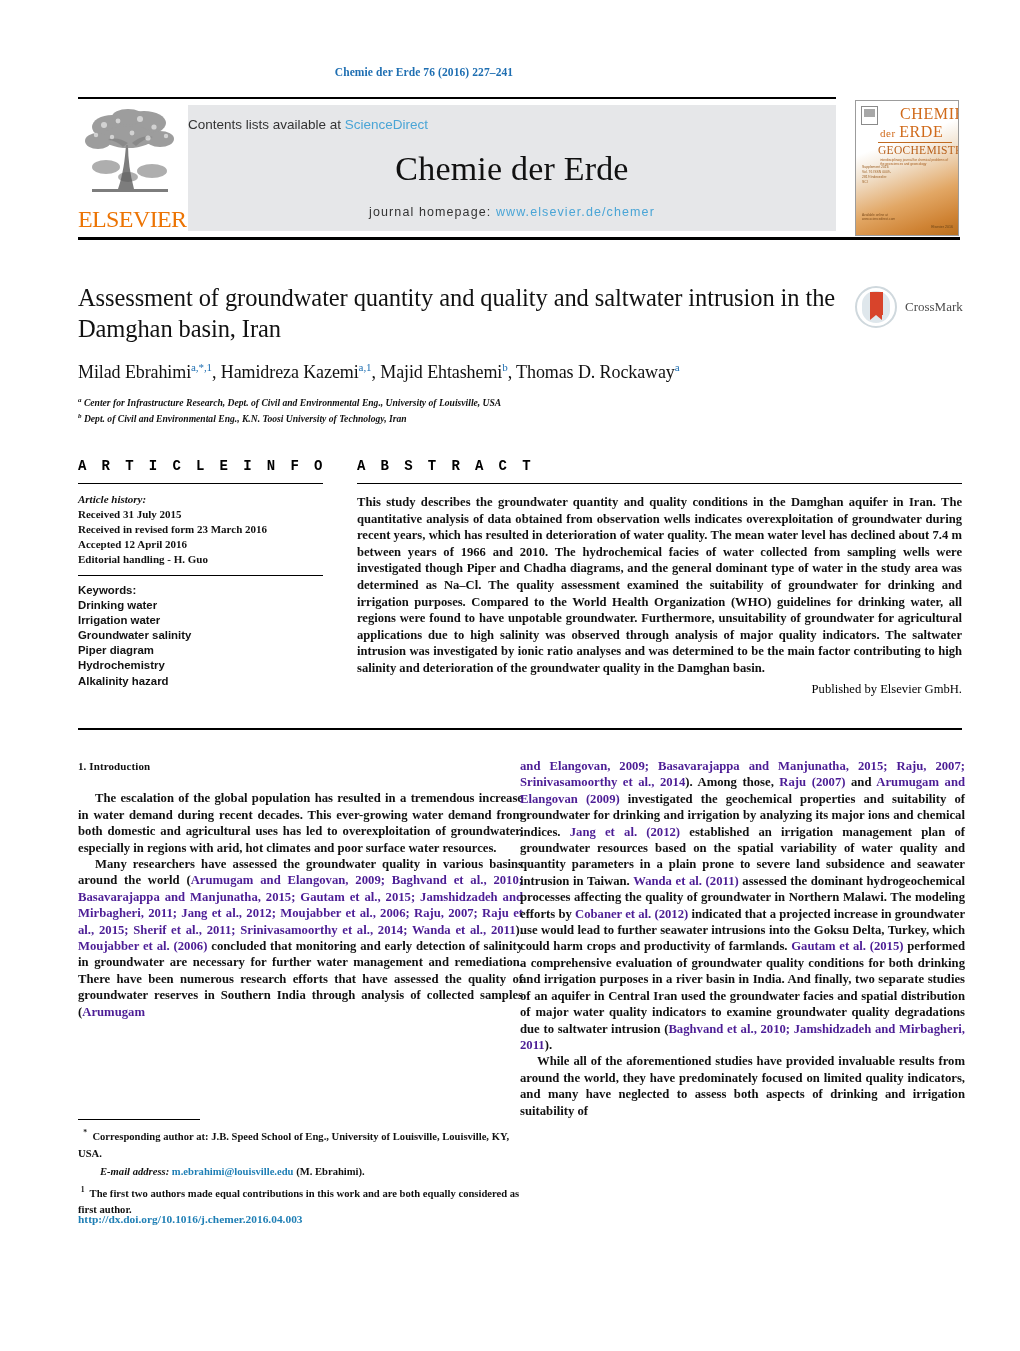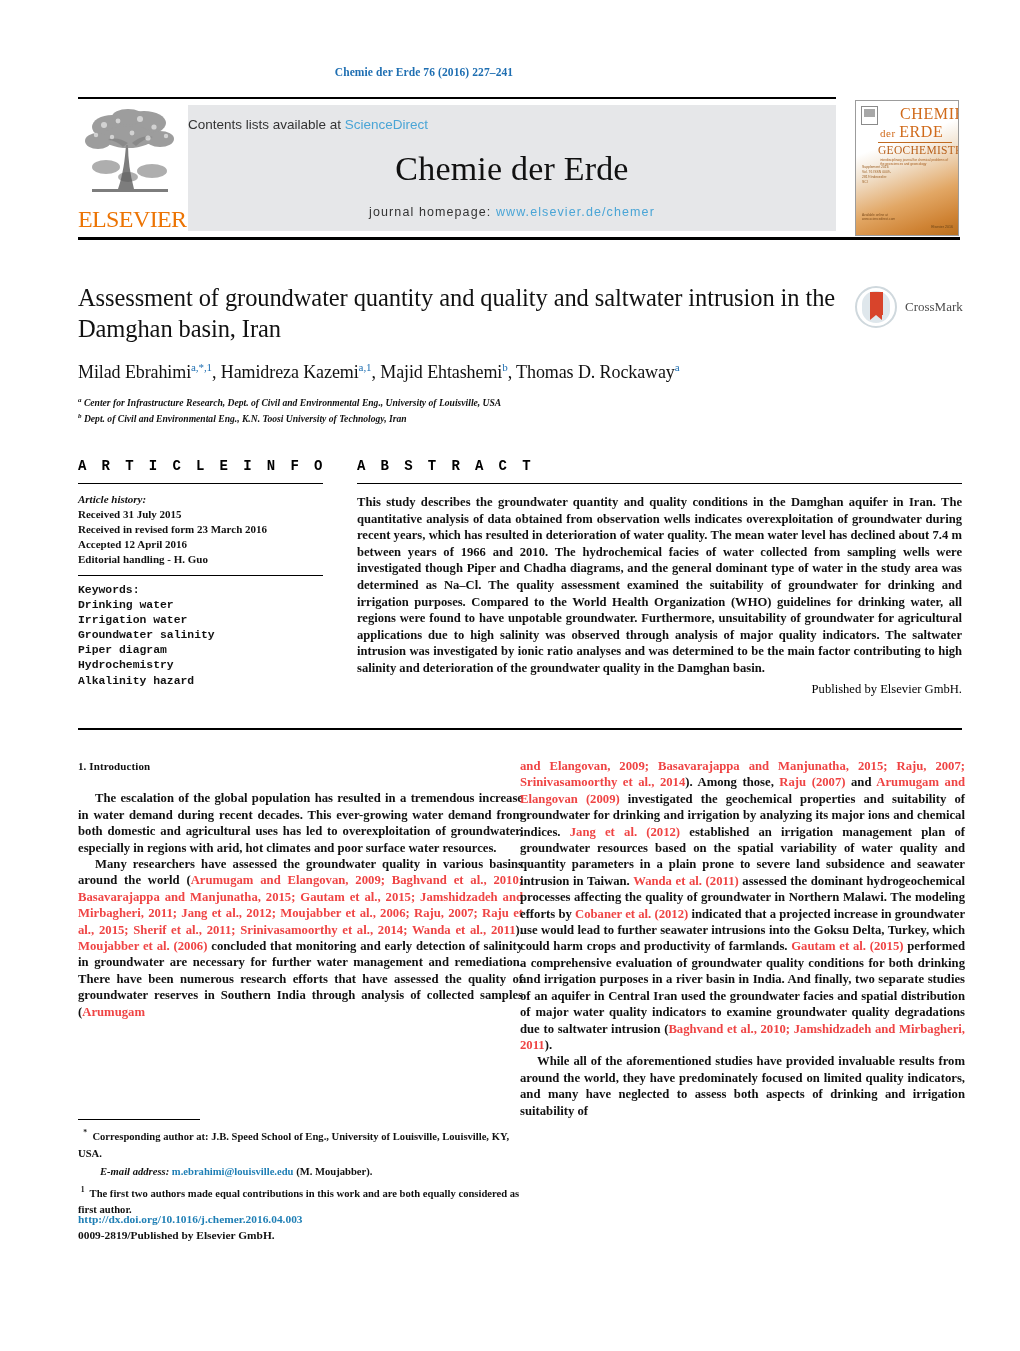--- a/index.html
+++ b/index.html
@@ -337,21 +337,21 @@
     font-weight: bold;
     color: #111;
   }
   .info-col .ital {
     font-style: italic;
   }
   .kw-block {
     position: absolute;
     left: 78px; top: 583px;
     width: 245px;
-    font-family: Liberation Mono, monospace;
+    font-family: Liberation Sans, sans-serif;
     font-size: 11.4px;
     line-height: 15.1px;
     font-weight: bold;
     color: #111;
   }
 
   .abstract-col {
     position: absolute;
     left: 357px; top: 494px;
     width: 605px;
@@ -393,21 +393,21 @@
     font-family: "Liberation Serif", serif;
     font-size: 11px;
     font-weight: bold;
     letter-spacing: 0.1px;
   }
   .col p {
     margin: 0;
     text-indent: 17px;
   }
   .col p.noindent { text-indent: 0; }
-  .ref { color: #ef4444; }
+  .ref { color: #4c1d95; }
   a.link { color: #1f7fb5; text-decoration: none; }
 
   
   .footnote-rule {
     position: absolute;
     left: 78px; top: 1119px;
     width: 122px;
     height: 1px;
     background: #000;
   }
@@ -573,26 +573,25 @@
 
   <div class="footnote-rule"></div>
   <div class="footnotes">
     <div class="fn">
       &nbsp;&nbsp;<sup>*</sup>&nbsp;
       <span>Corresponding author at: J.B. Speed School of Eng., University of Louisville, Louisville, KY, USA.</span>
     </div>
     <div class="fn" style="text-indent:22px;">
       <span class="ital">E-mail address:</span>
       <a class="link" href="#">m.ebrahimi@louisville.edu</a>
-      <span>(M. Moujabber).</span>
+      <span>(M. Ebrahimi).</span>
     </div>
     <div class="fn">
       &nbsp;<sup>1</sup>&nbsp;
       <span>The first two authors made equal contributions in this work and are both equally considered as first author.</span>
     </div>
   </div>
 
   <div class="doi-block">
     <div class="doi-link">http://dx.doi.org/10.1016/j.chemer.2016.04.003</div>
-    <div>0009-2819/Published by Elsevier GmbH.</div>
   </div>
 
 </div>
 
 </body></html>

